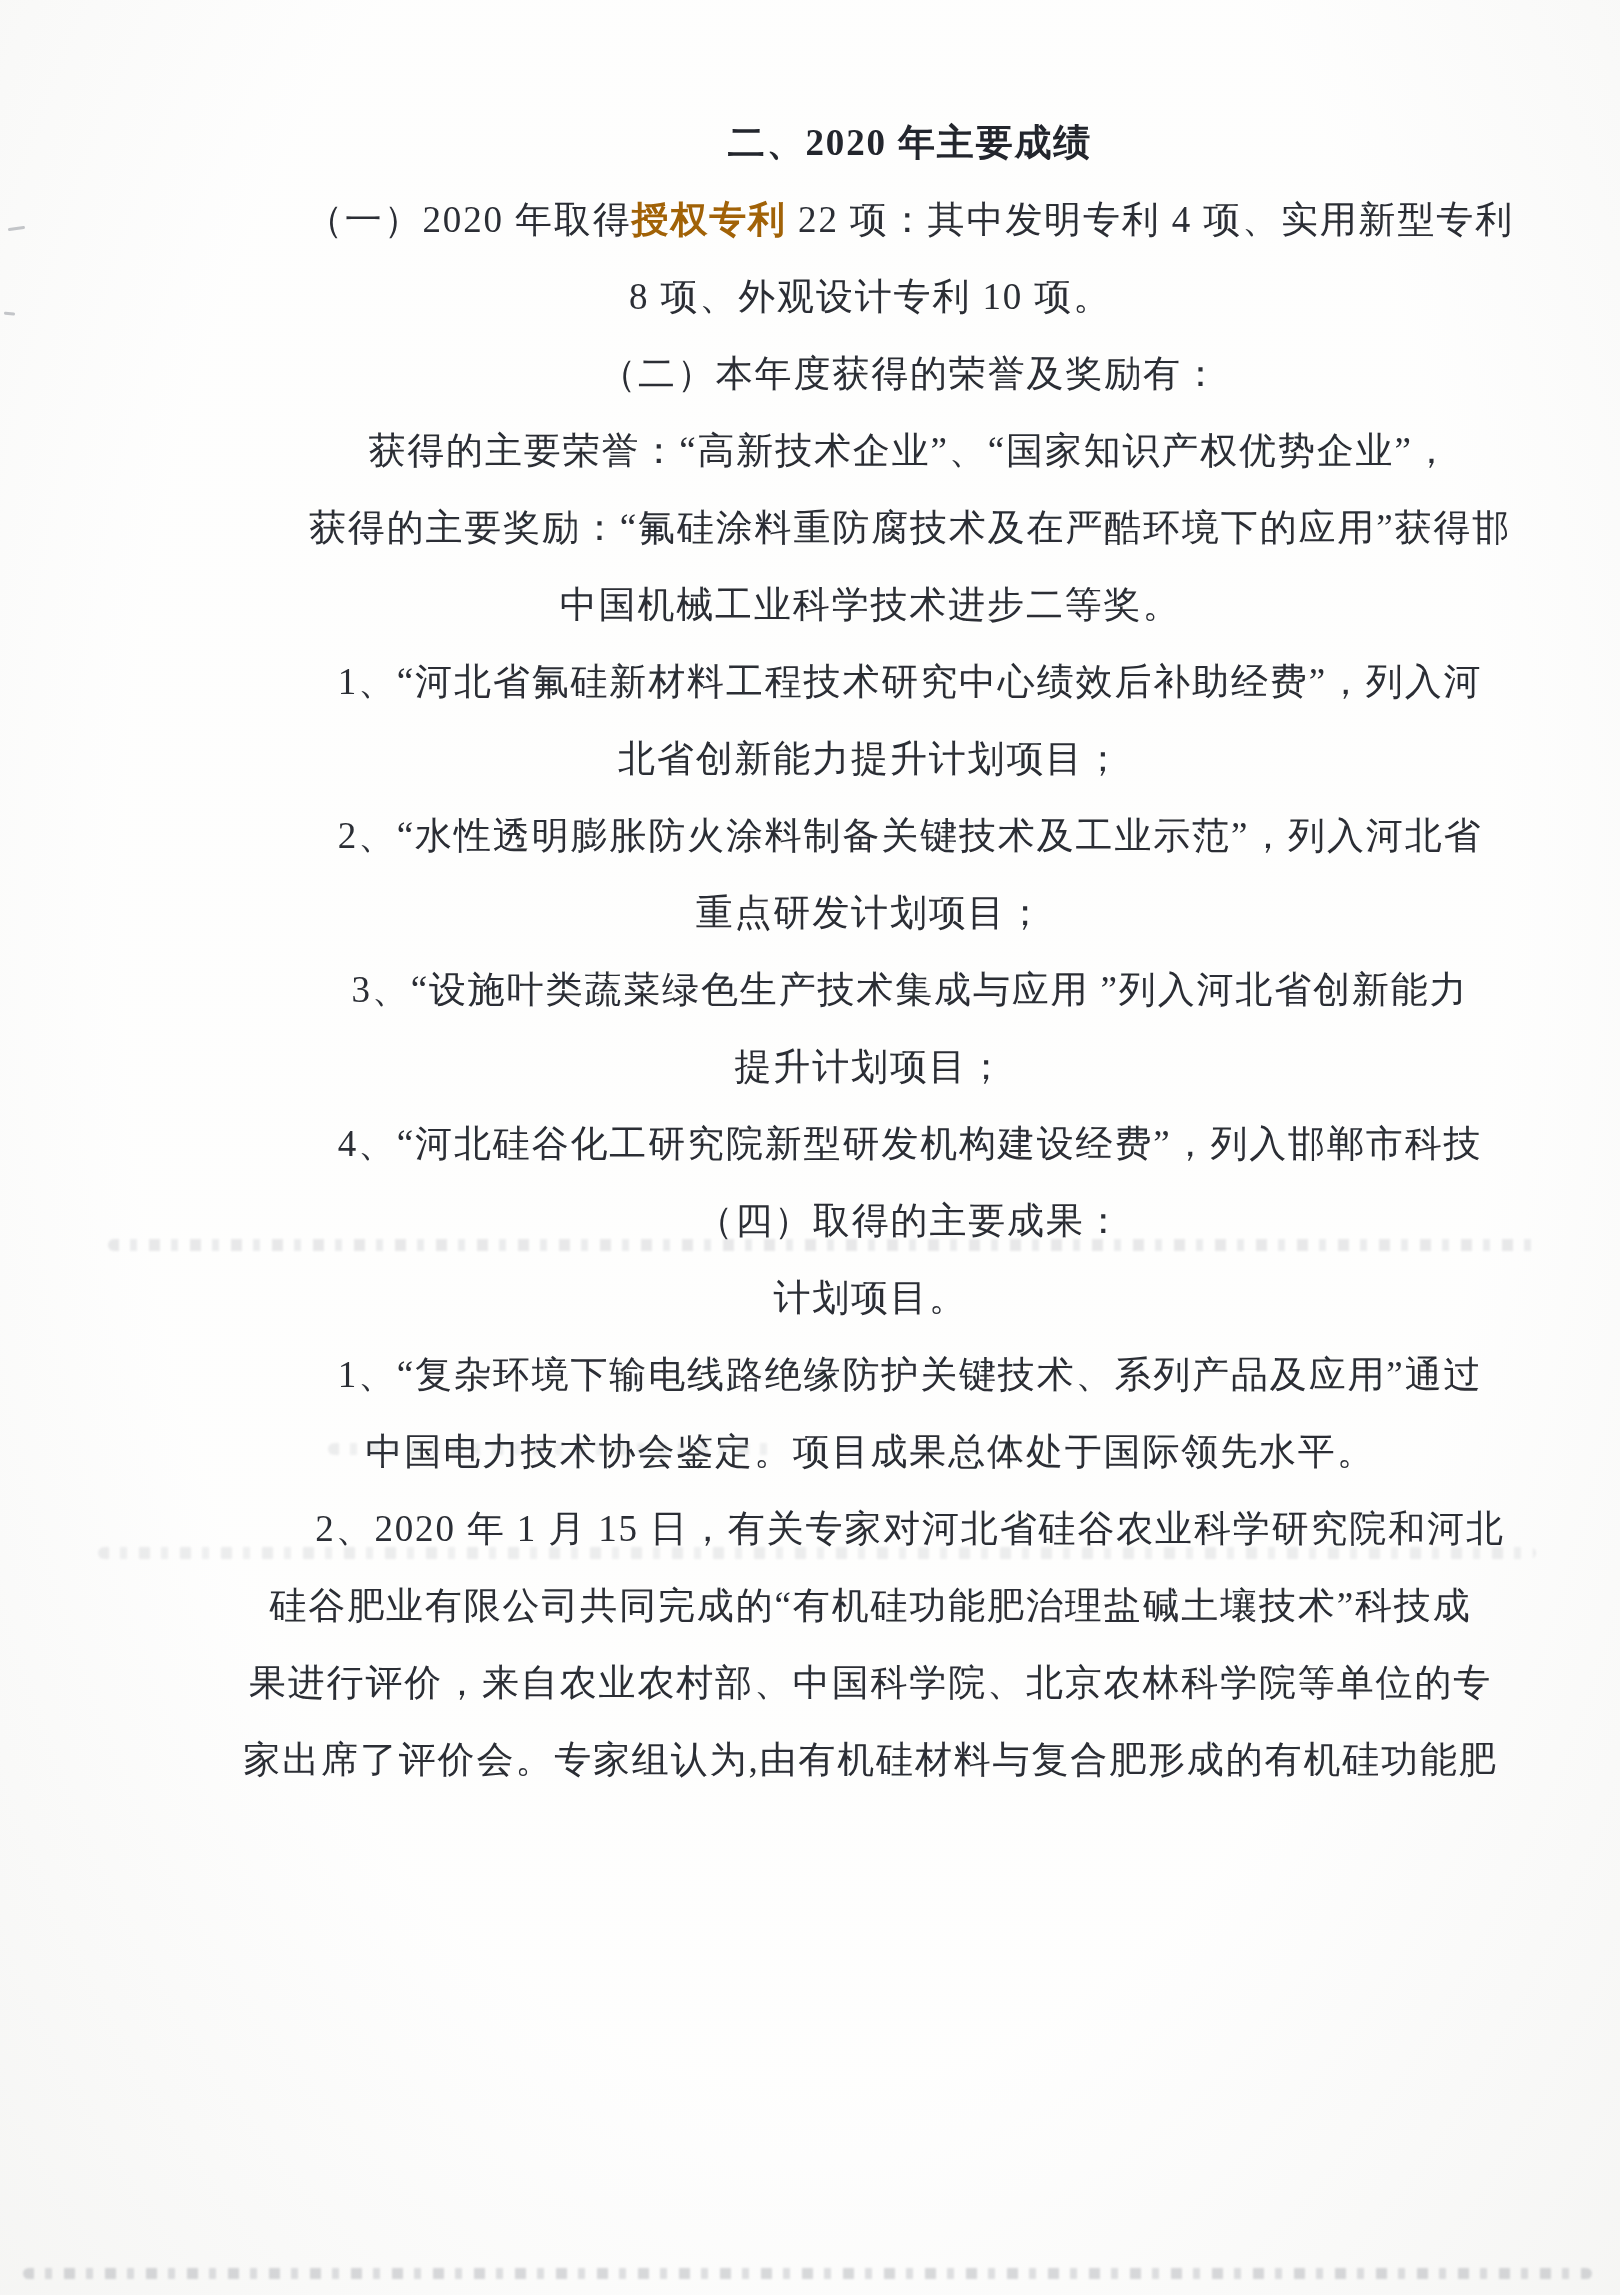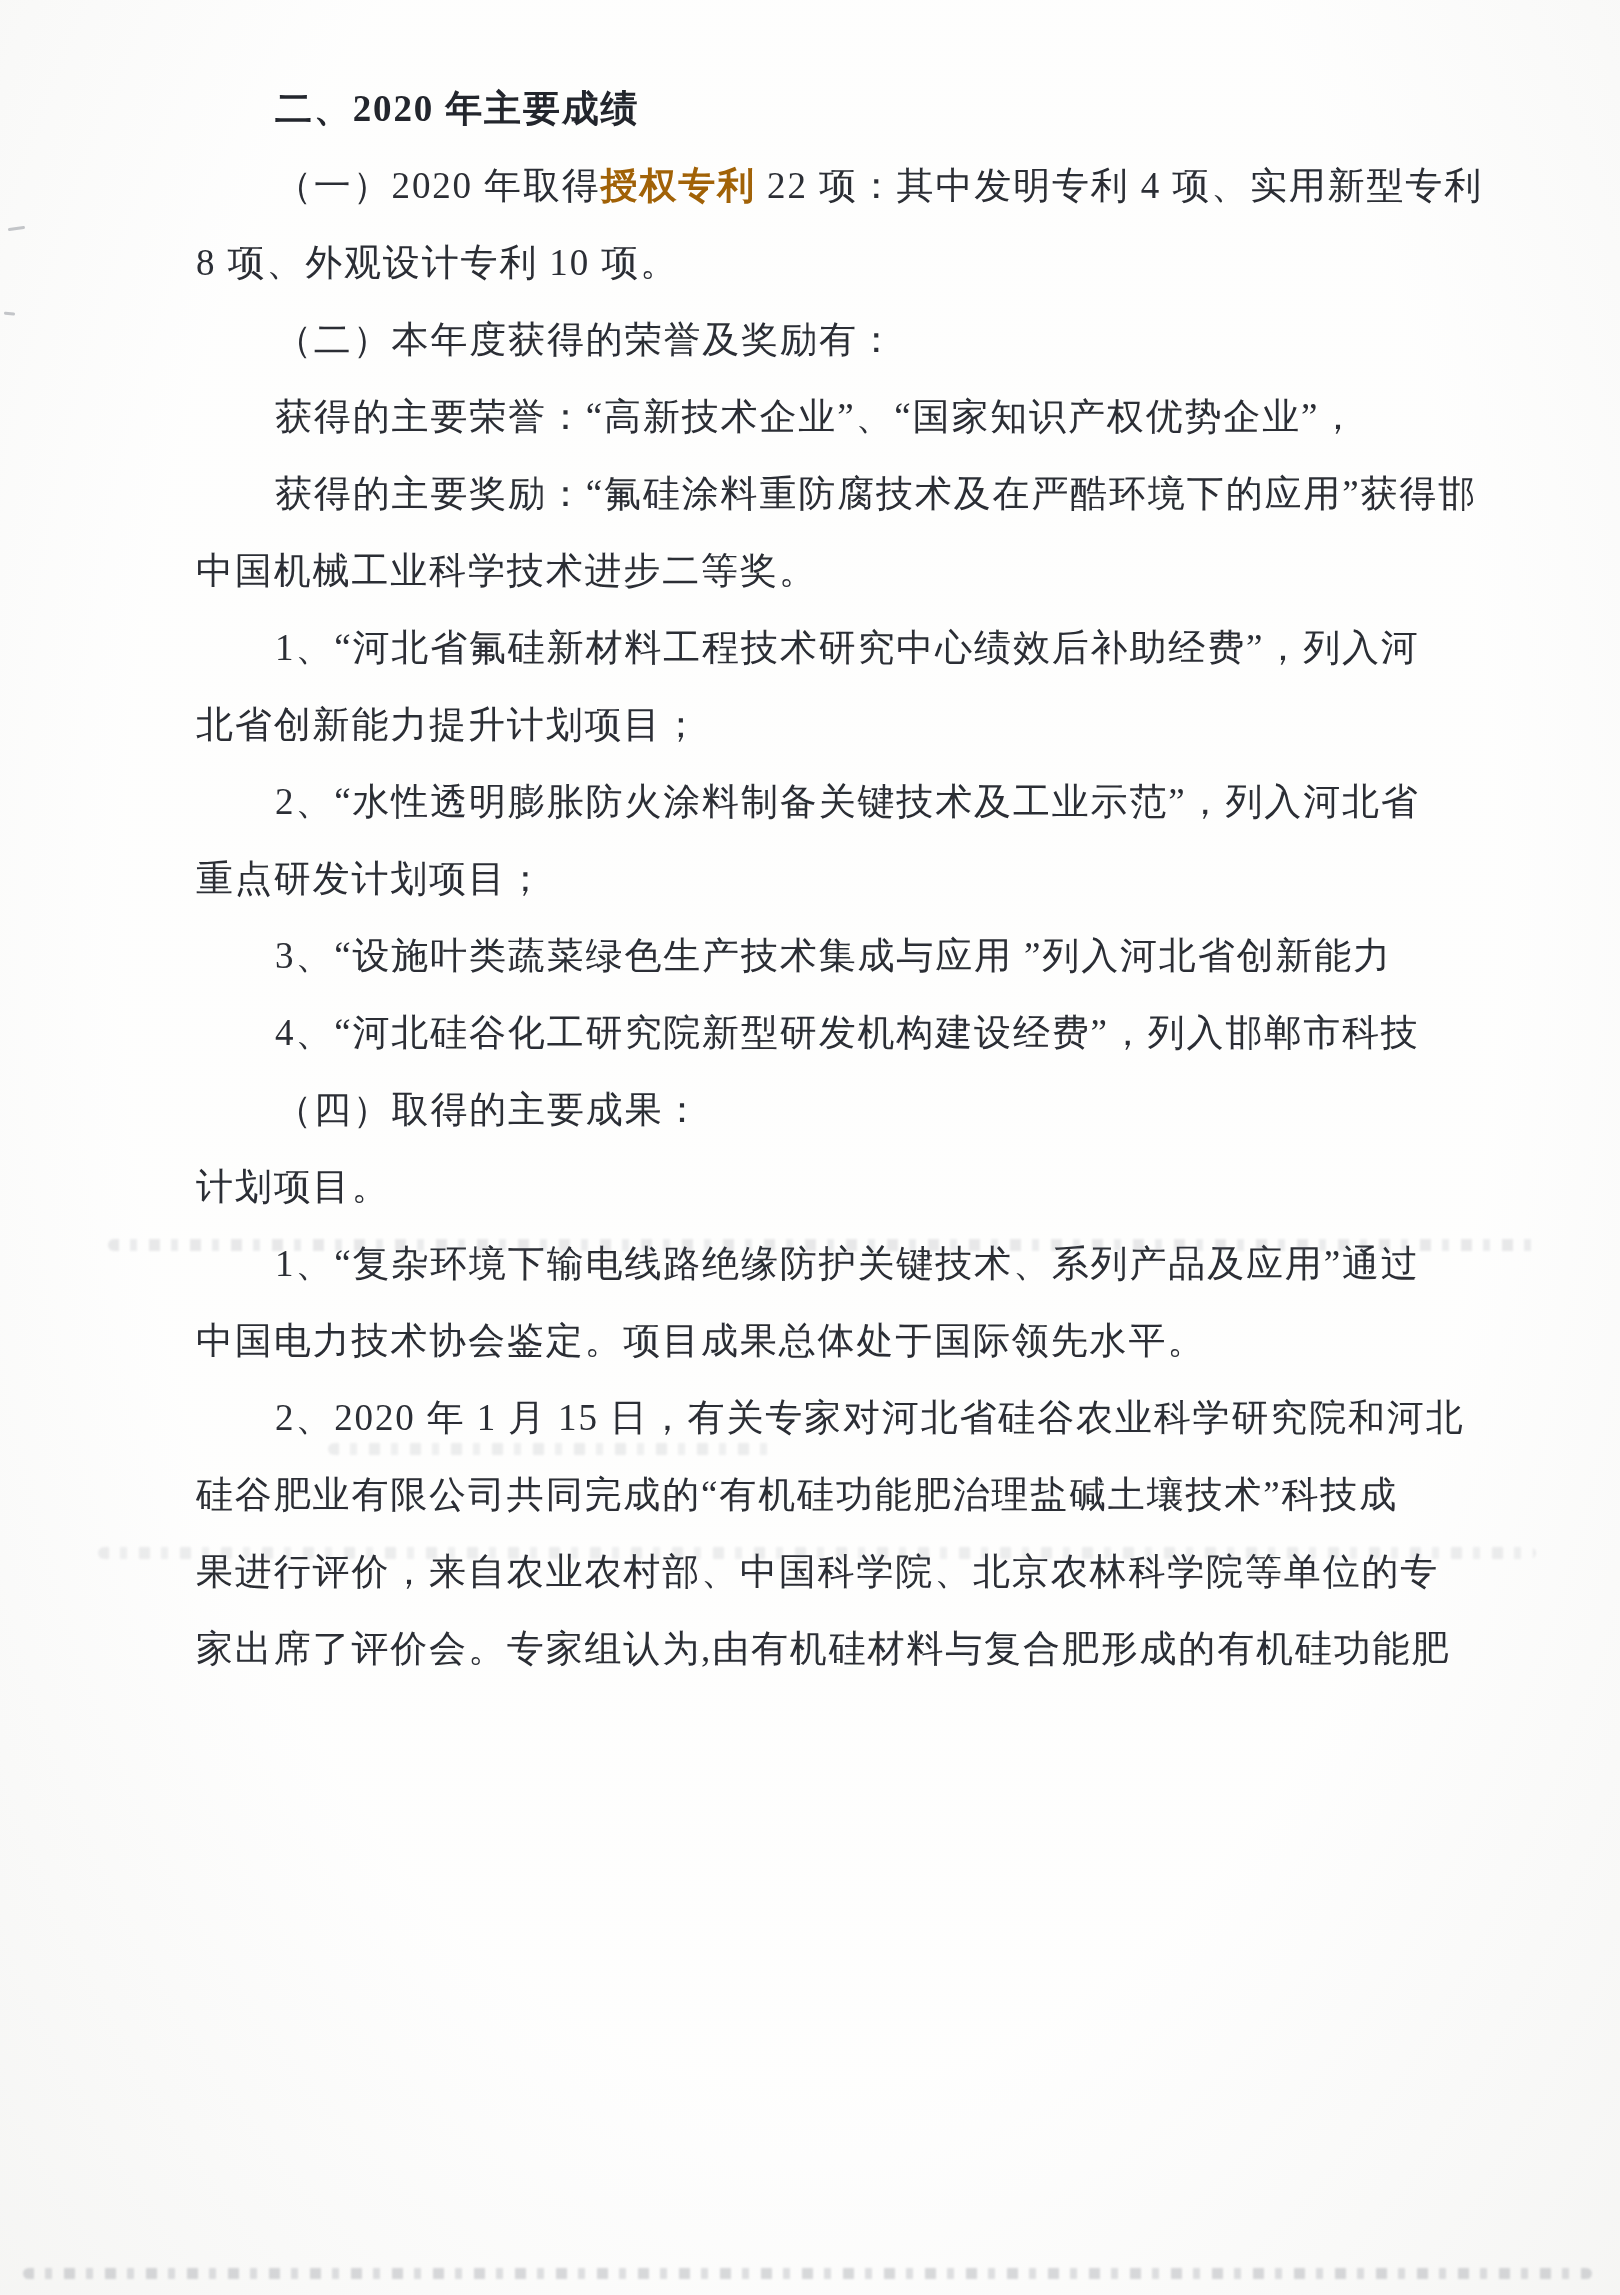--- a/index.html
+++ b/index.html
@@ -9,25 +9,25 @@
     font-family:"Liberation Serif","DejaVu Serif",serif;
   }
   .page-surface{
     position:absolute;inset:0;
     background:
       radial-gradient(ellipse at 50% 40%, rgba(255,255,255,.6) 60%, rgba(225,225,222,.25) 100%),
       #fcfcfb;
   }
   .content{
     position:absolute;left:196px;right:76px;top:0;
-    padding-top:70px;
+    padding-top:104px;
     font-size:37px;line-height:77px;
     letter-spacing:0.05em;
     color:#2b2e35;
-    text-align:left;
+    text-align:center;
   }
   .line{height:77px;white-space:nowrap;}
   .indent{padding-left:79px;}
   .doc-heading{font-weight:bold;color:#23262d;}
   .bold-run{font-weight:bold;color:#a16207;}
   
   .artifact{
     position:absolute;height:11.8px;opacity:.13;border-radius:5.9px;
     background:repeating-linear-gradient(90deg,#5a5f6b 0 10.5px,transparent 10.5px 22px,#767b86 22px 29px,transparent 29px 41px);
     filter:blur(1.3px);
@@ -56,20 +56,21 @@
   <div class="line indent">（二）本年度获得的荣誉及奖励有：</div>
   <div class="line indent">获得的主要荣誉：“高新技术企业”、“国家知识产权优势企业”，</div>
   <div class="line indent">获得的主要奖励：“氟硅涂料重防腐技术及在严酷环境下的应用”获得邯</div>
   <div class="line">中国机械工业科学技术进步二等奖。</div>
 
   <div class="line indent">1、“河北省氟硅新材料工程技术研究中心绩效后补助经费”，列入河</div>
   <div class="line">北省创新能力提升计划项目；</div>
   <div class="line indent">2、“水性透明膨胀防火涂料制备关键技术及工业示范”，列入河北省</div>
   <div class="line">重点研发计划项目；</div>
   <div class="line indent">3、“设施叶类蔬菜绿色生产技术集成与应用 ”列入河北省创新能力</div>
+  <div class="line">提升计划项目；</div>
   <div class="line indent">4、“河北硅谷化工研究院新型研发机构建设经费”，列入邯郸市科技</div>
   <div class="line indent">（四）取得的主要成果：</div>
 
   <div class="line">计划项目。</div>
   <div class="line indent">1、“复杂环境下输电线路绝缘防护关键技术、系列产品及应用”通过</div>
   <div class="line">中国电力技术协会鉴定。项目成果总体处于国际领先水平。</div>
   <div class="line indent">2、2020 年 1 月 15 日，有关专家对河北省硅谷农业科学研究院和河北</div>
   <div class="line">硅谷肥业有限公司共同完成的“有机硅功能肥治理盐碱土壤技术”科技成</div>
   <div class="line">果进行评价，来自农业农村部、中国科学院、北京农林科学院等单位的专</div>
   <div class="line">家出席了评价会。专家组认为,由有机硅材料与复合肥形成的有机硅功能肥</div>

